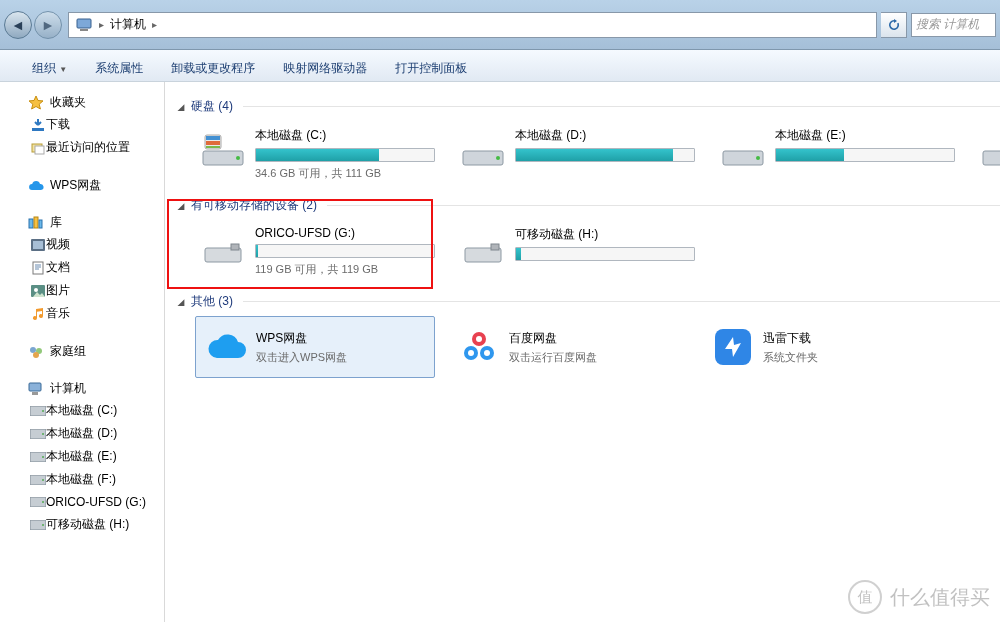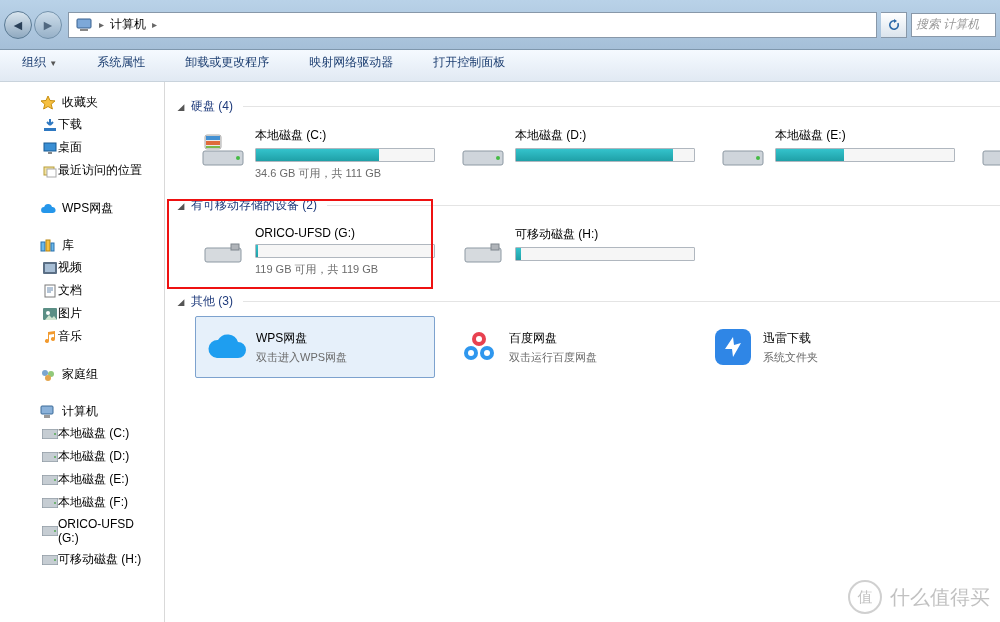--- a/index.html
+++ b/index.html
@@ -9,26 +9,26 @@
   .titlebar { height: 50px; background: linear-gradient(#b9d2e8, #a5bfd8); border-bottom: 1px solid #7f97ad; display: flex; align-items: center; padding: 6px 4px 6px 4px; }
   .nav-btn { width: 28px; height: 28px; border-radius: 50%; background: linear-gradient(#d9e5ee,#8fa9c0); border: 1px solid #5a7a94; display: flex; align-items: center; justify-content: center; color: #2a4058; font-size: 14px; margin-right: 2px; cursor: pointer; }
   .addr { flex: 1; height: 26px; background: #fff; border: 1px solid #8898A9; display: flex; align-items: center; margin: 0 4px; }
   .addr-icon { width: 20px; height: 18px; margin: 0 4px 0 6px; display: inline-flex; align-items: center; justify-content:center; }
   .addr-seg { padding: 0 6px; height: 100%; display: inline-flex; align-items: center; gap: 6px; }
   .addr-sep { color: #666; font-size: 10px; }
   .refresh { width: 26px; height: 26px; background: linear-gradient(#fff,#dbe4ed); border: 1px solid #8898A9; border-left:0; display:flex; align-items:center; justify-content:center; color:#2a5fa5; }
   .search { width: 85px; height: 20px; background: #fff; border: 1px solid #8898A9; display: flex; align-items: center; padding: 11px 4px; margin-left: 4px; color: #888; }
 
   
-  .toolbar { height: 32px; background: linear-gradient(#f5faff,#e1e9f3); border-bottom: 1px solid #c9d3dc; display: flex; align-items: flex-start; padding-left: 8px; gap: 12px; color:#1c3e71; }
+  .toolbar { height: 32px; background: linear-gradient(#f5faff,#e1e9f3); border-bottom: 1px solid #c9d3dc; display: flex; align-items: flex-end; padding-left: 18px; gap: 0; color:#1c3e71; }
   .tb-btn { padding: 4px 14px; cursor: pointer; color:#1c3e71; }
 
   
   .main { display: flex; height: calc(100% - 82px); }
-  .sidebar { width: 165px; border-right: 1px solid #d9d9d9; padding: 10px 12px; overflow: hidden; }
+  .sidebar { width: 165px; border-right: 1px solid #d9d9d9; padding: 10px 0; overflow: hidden; }
   .side-group { margin-bottom: 16px; }
   .side-head { display: flex; align-items: center; gap: 6px; padding: 2px 4px 2px 12px; font-size: 12px; cursor: pointer; }
   .side-head .arrow { width: 10px; font-size: 9px; color: #666; }
   .side-item { display: flex; align-items: center; padding: 3px 4px 3px 30px; cursor: pointer; }
   .sidebar .icon { width: 16px; height: 16px; display: inline-flex; align-items:center; justify-content:center; }
 
   .content { flex:1; padding: 10px 0 0 10px; overflow: hidden; position: relative; }
   .section-head { display: flex; align-items: center; gap: 4px; font-size: 12px; color:#1e3a7b; margin: 6px 0 6px 0; cursor:pointer; }
   .section-head .tri { font-size: 9px; color: #555; width: 12px; text-align:center; }
   .section-head .line { flex: 1; border-top:1px solid #e4e4e4; margin-left:6px; }
@@ -111,29 +111,20 @@
             <svg width="14" height="14" viewBox="0 0 14 14">
               <rect x="1" y="10" width="12" height="3" fill="#2e78c1"></rect>
               <path d="M7 1v6m0 0L4 4m3 3l3-3" stroke="#2e78c1" stroke-width="2" fill="none"></path>
             </svg>
           </span>
         <span>下载</span>
       </div>
       <div class="side-item">
         <span class="icon">
             <svg width="14" height="14" viewBox="0 0 14 14">
-              <rect x="1" y="2" width="12" height="8" fill="#3a8fd4" stroke="#195a93"></rect>
-              <rect x="5" y="11" width="4" height="2" fill="#888"></rect>
-            </svg>
-          </span>
-        <span>桌面</span>
-      </div>
-      <div class="side-item">
-        <span class="icon">
-            <svg width="14" height="14" viewBox="0 0 14 14">
               <rect x="1" y="3" width="10" height="8" fill="#f2e2a0" stroke="#b89d3a"></rect>
               <rect x="4" y="5" width="9" height="8" fill="#fff" stroke="#aaa"></rect>
             </svg>
           </span>
         <span>最近访问的位置</span>
       </div>
     </div>
 
     <div class="side-group">
       <div class="side-head">

